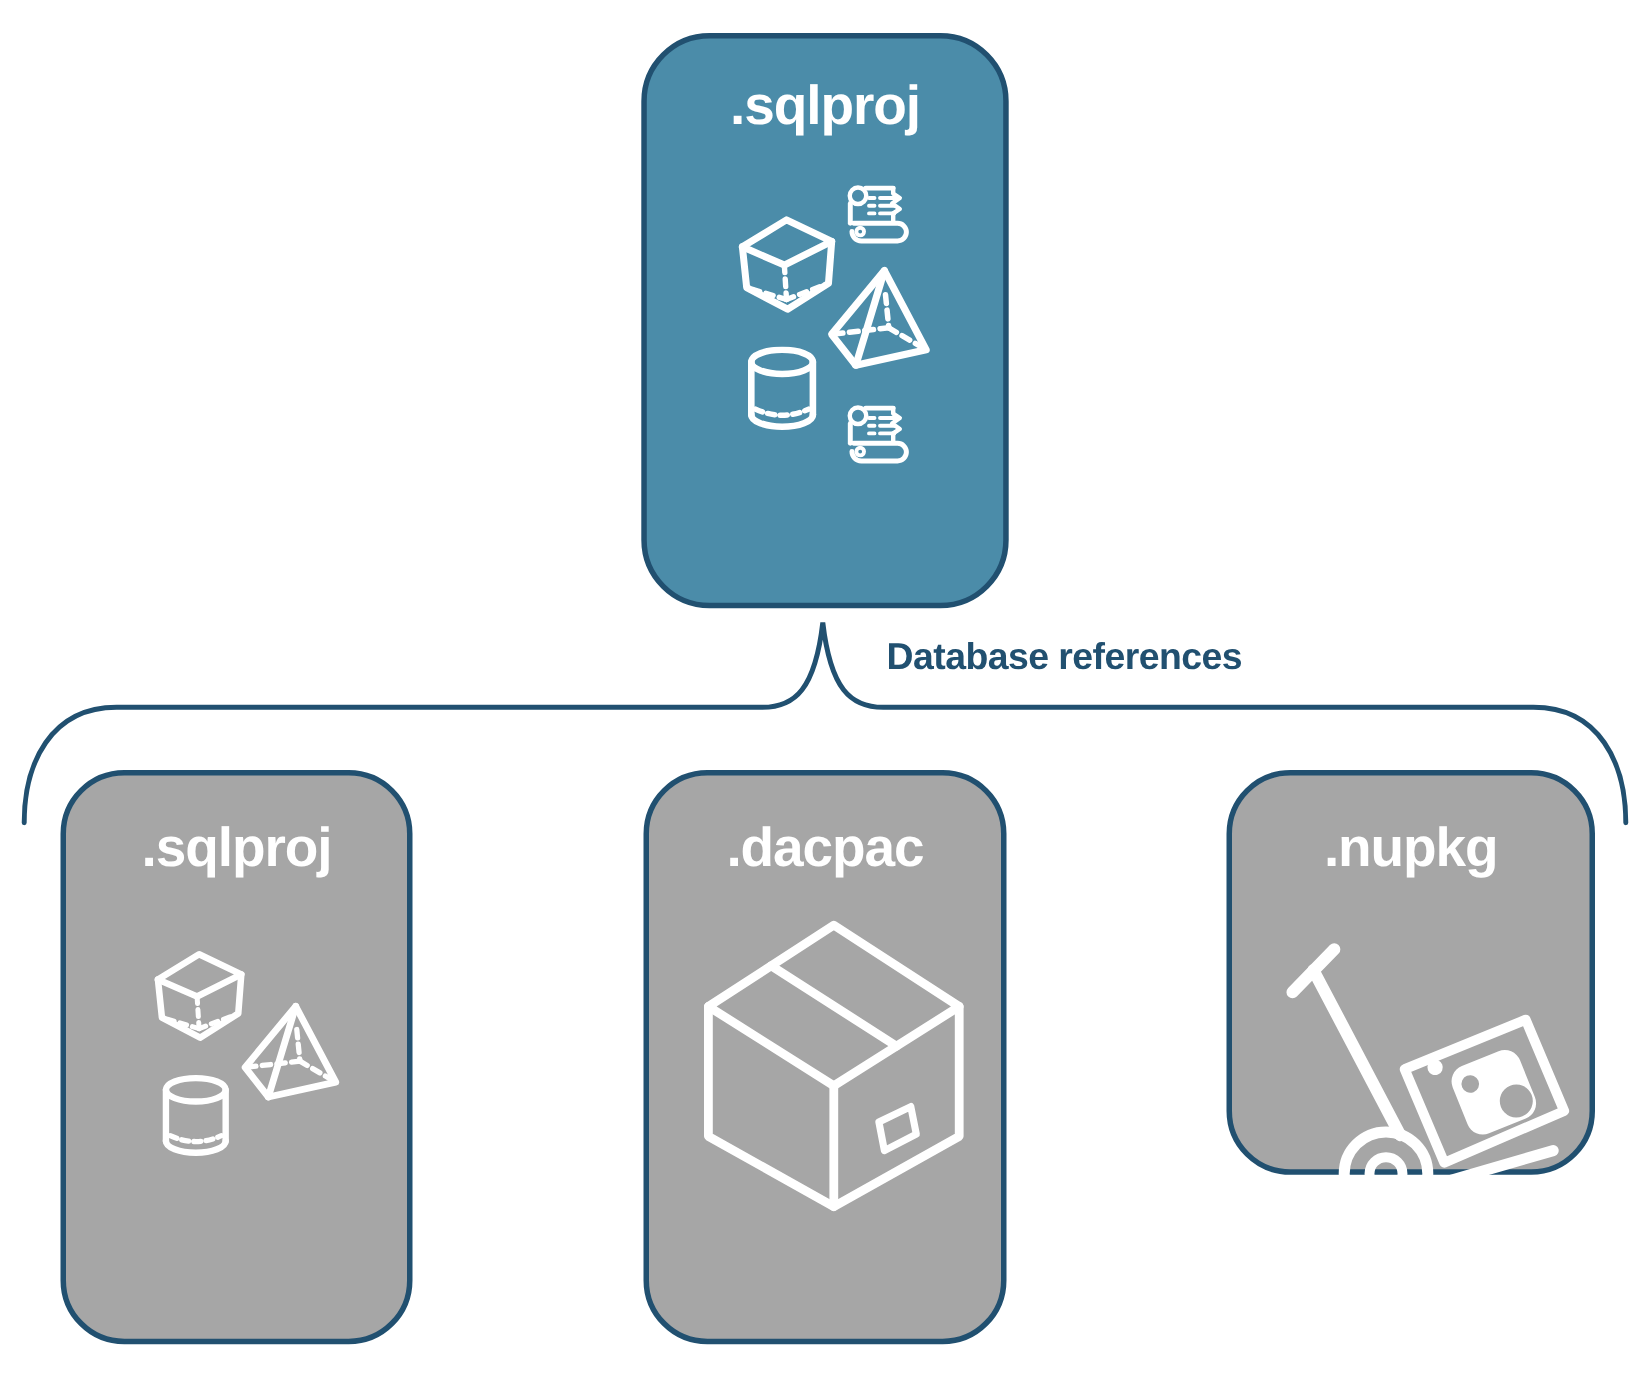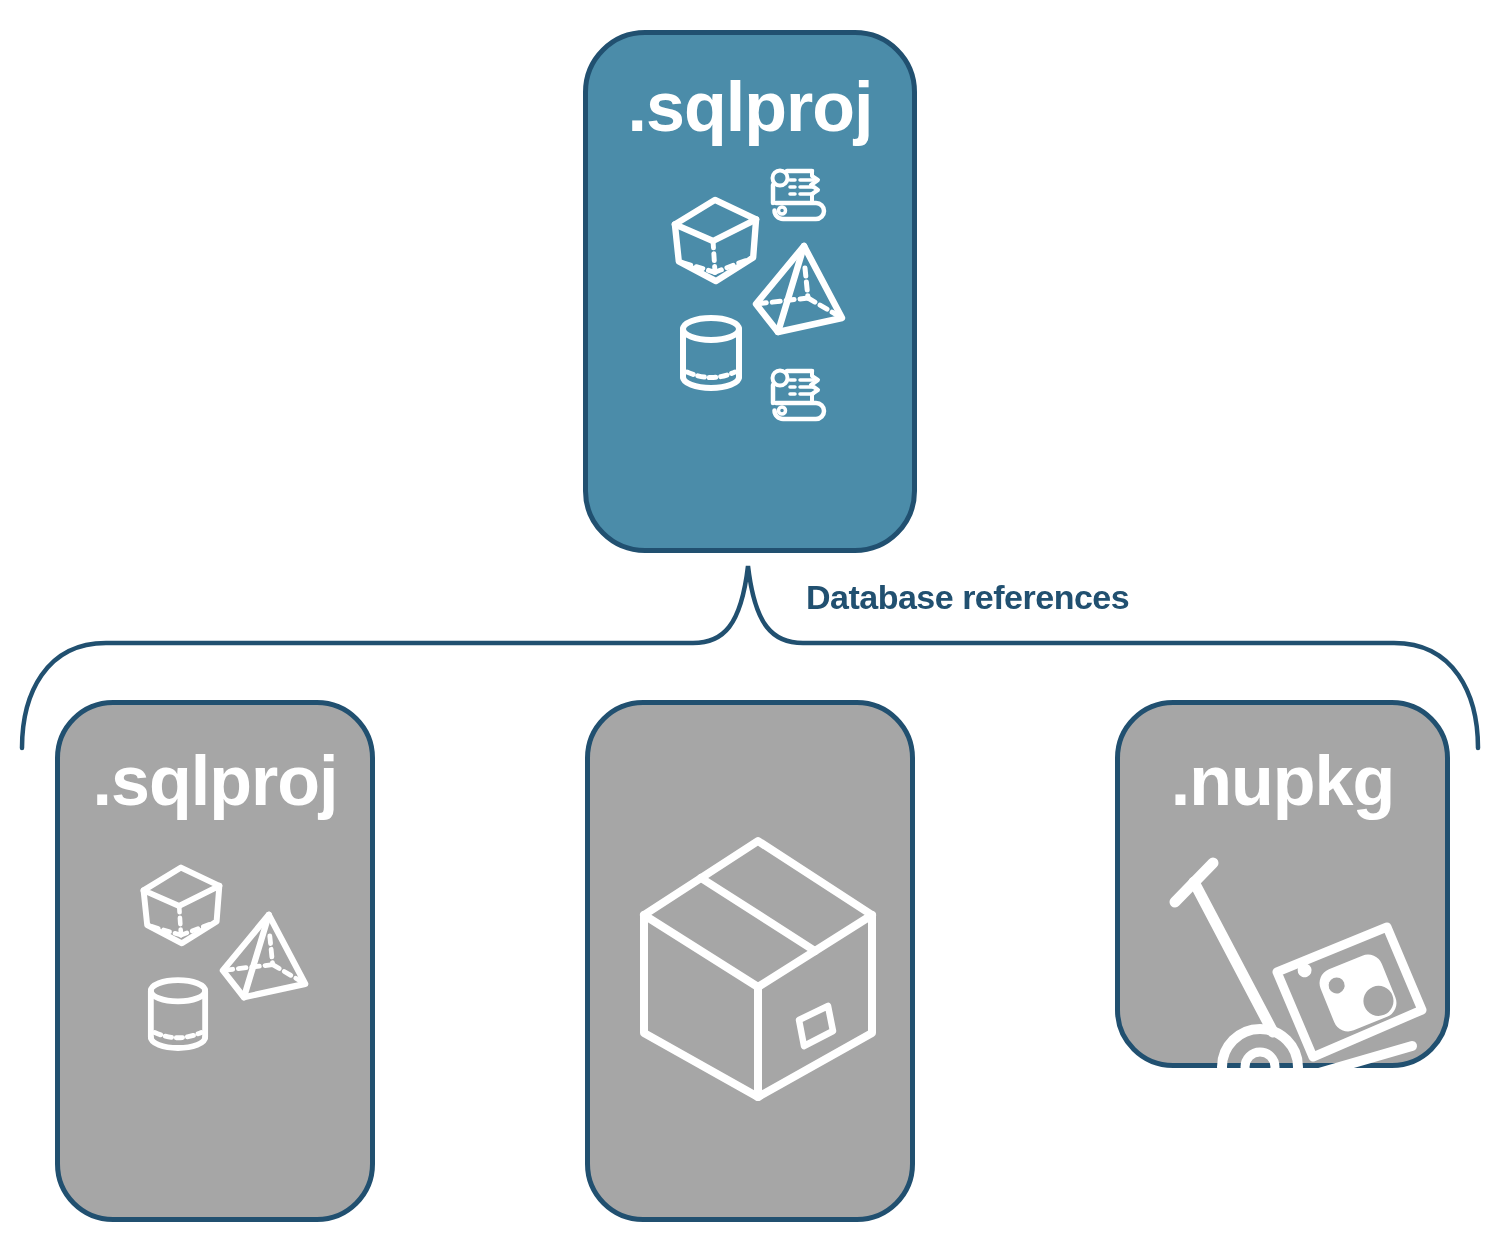--- a/index.html
+++ b/index.html
@@ -3,21 +3,21 @@
 <meta charset="utf-8">
 <style>
   html,body{margin:0;padding:0;background:#ffffff;}
   #canvas{
     position:relative;width:1500px;height:1250px;background:#ffffff;
     font-family:"Liberation Sans", sans-serif;overflow:hidden;
   }
   .node{position:absolute;box-sizing:border-box;}
   .node-title{
     position:absolute;left:0;right:0;text-align:center;
-    color:#ffffff;font-weight:bold;font-size:70px;letter-spacing:-1px;
+    color:#ffffff;font-weight:bold;font-size:50px;letter-spacing:-1px;
   }
   .icon{position:absolute;}
   .brace-layer{position:absolute;left:0;top:0;pointer-events:none;}
   .connector-label{
     position:absolute;font-weight:bold;font-size:34px;letter-spacing:-0.5px;
     color:#215070;white-space:nowrap;
   }
 </style>
 </head>
 <body>
@@ -121,20 +121,21 @@
       <g fill="none" stroke="#FFFFFF" stroke-linecap="round">
         <ellipse cx="33" cy="14" rx="28" ry="11" stroke-width="6"></ellipse>
         <path d="M5 14 V62 M61 14 V62" stroke-width="6"></path>
         <path d="M5 62 A28 11 0 0 0 61 62" stroke-width="6"></path>
         <path d="M9 57 Q33 68 57 57" stroke-width="5" stroke-dasharray="6.5 5"></path>
       </g>
     </svg>
   </div>
 
   <div class="node" style="left:585px;top:700px;width:330px;height:522px;background:#A6A6A6;border:5px solid #215070;border-radius:58px;">
+    <div class="node-title" style="top:36px;">.dacpac</div>
 
     <svg class="icon" style="left:48px;top:130px" width="240" height="270" viewBox="0 0 240 270">
       <g fill="none" stroke="#FFFFFF" stroke-width="8" stroke-linecap="round" stroke-linejoin="round">
         <path d="M120 6 L6 80 L120 152 L234 80 Z"></path>
         <path d="M63 43 L177 116"></path>
         <path d="M6 80 V198 L120 262 L234 198 V80"></path>
         <path d="M120 152 V262"></path>
         <path d="M161 185 L190 171 L195 196 L166 211 Z" stroke-width="6.5"></path>
       </g>
     </svg>

